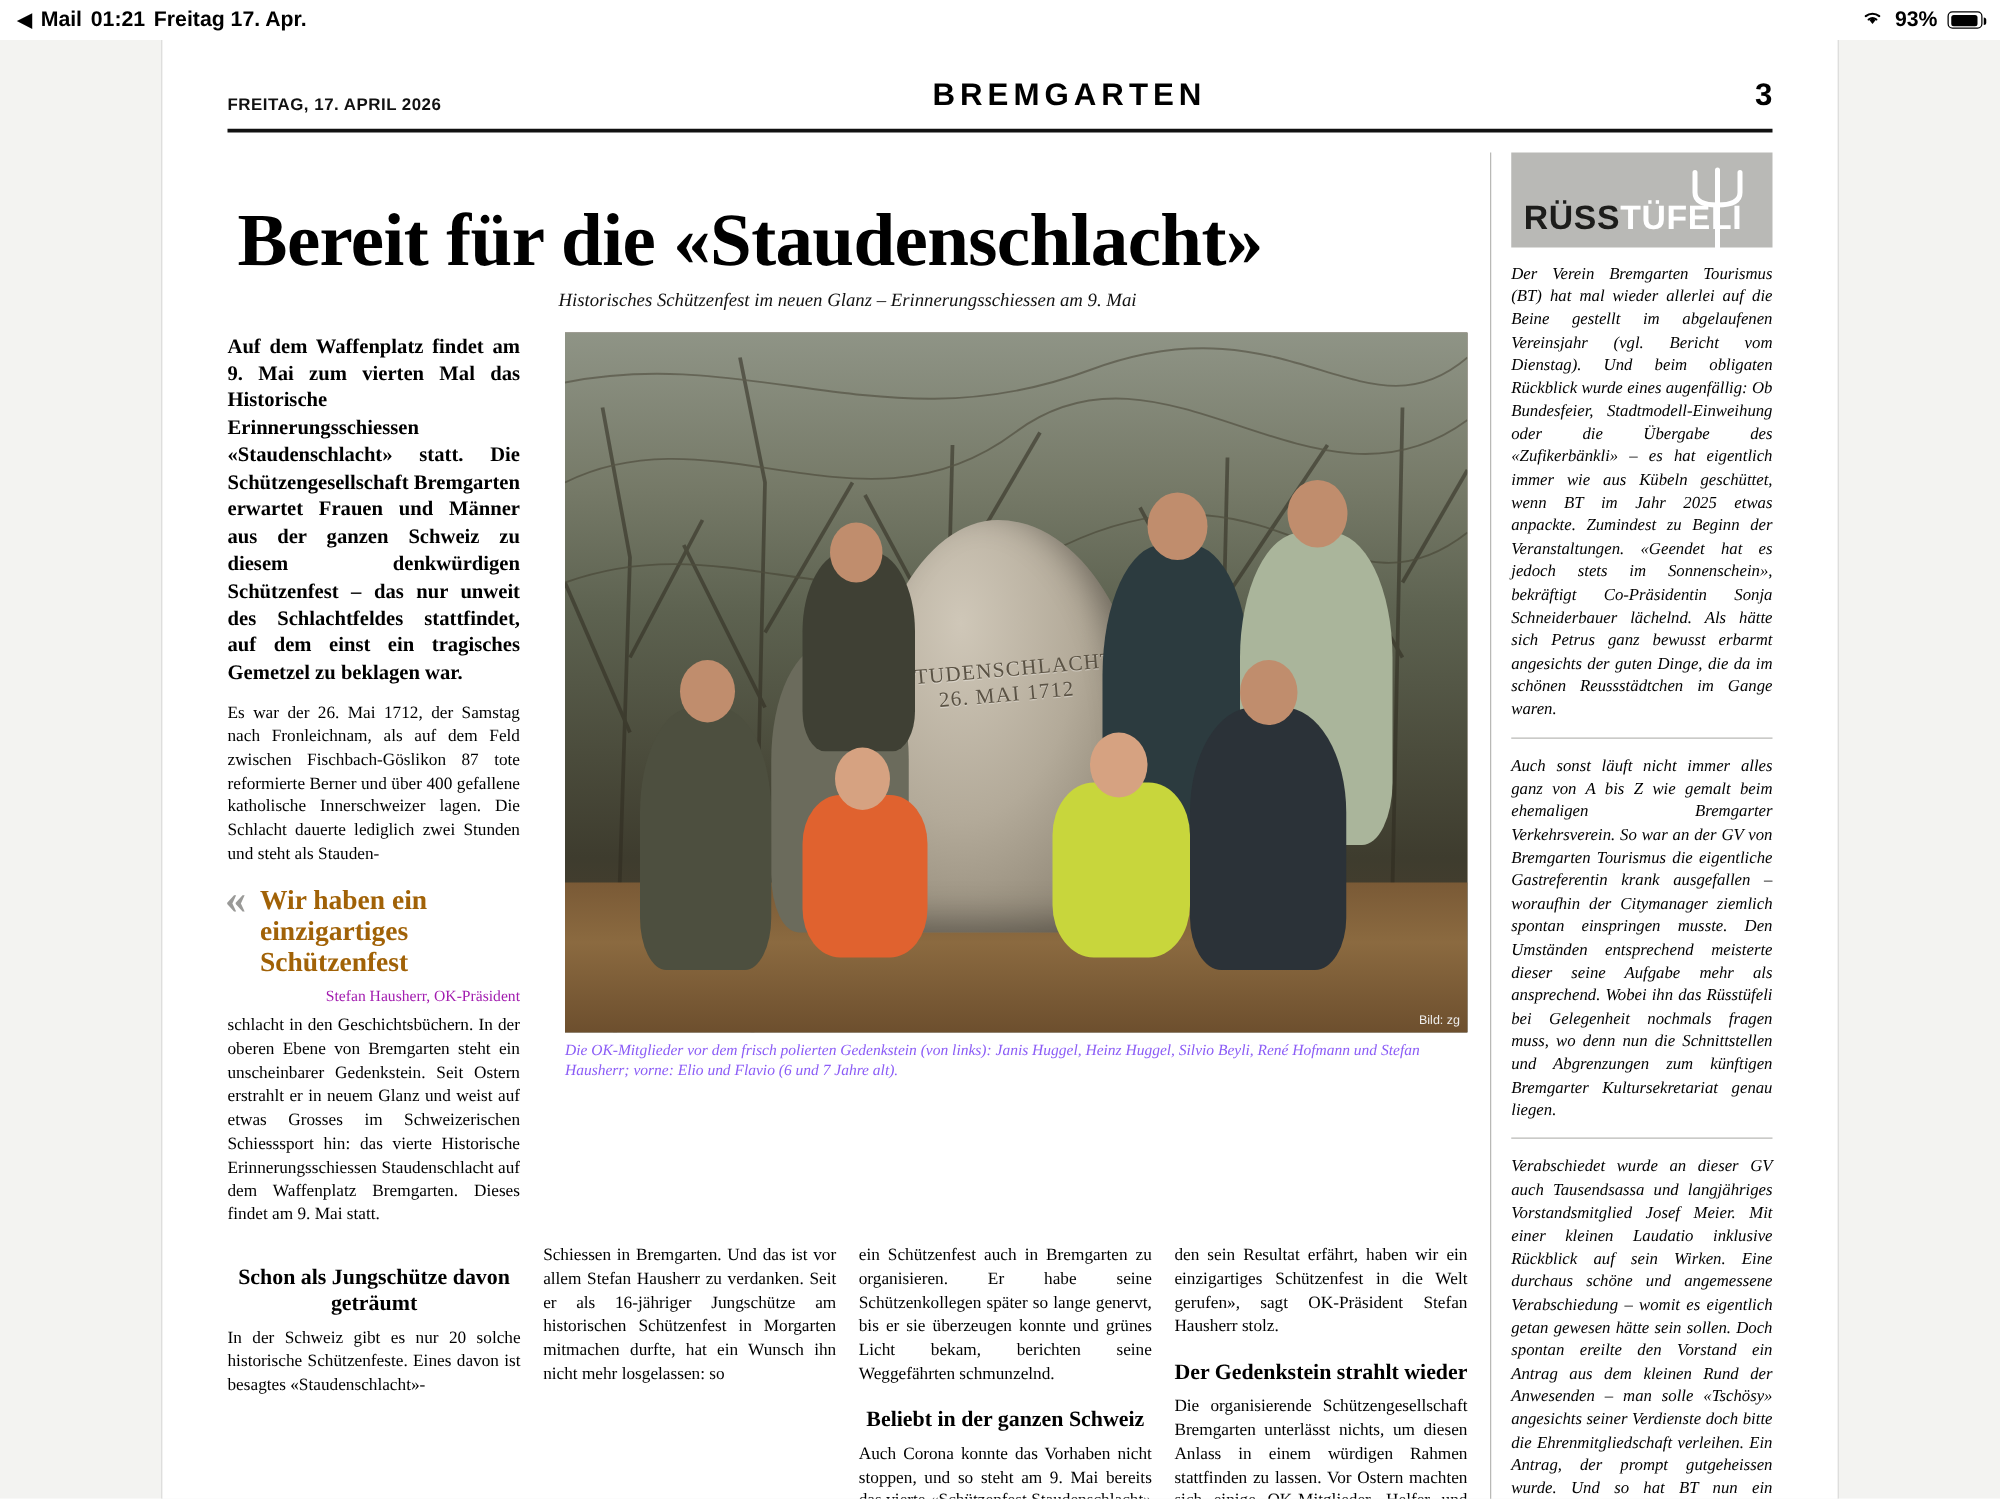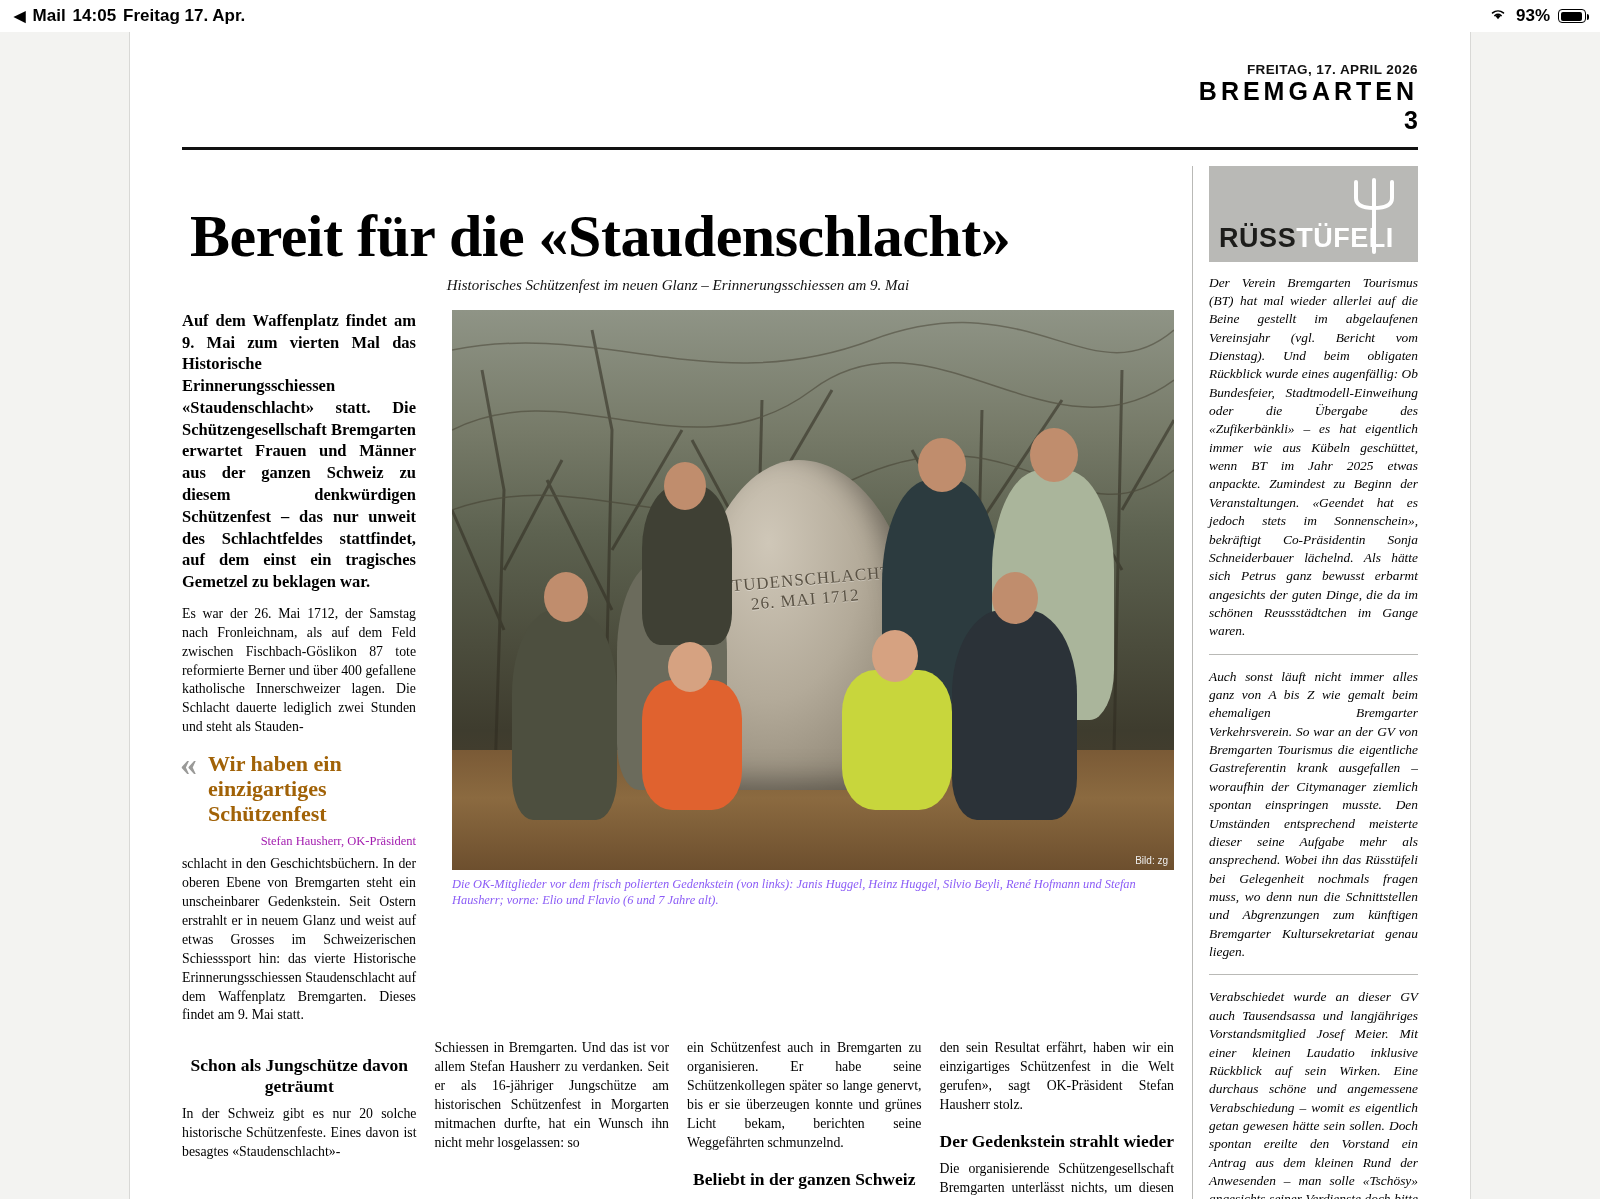--- a/index.html
+++ b/index.html
@@ -48,21 +48,20 @@
     padding:18px 24px 0 24px;
   }
   .page-edge-l{ position:absolute; left:129px; top:0; bottom:0; width:1px; background:#d8d8d6;}
   .page-edge-r{ position:absolute; left:1470px; top:0; bottom:0; width:1px; background:#d8d8d6;}
 
   
   .masthead{
     display:flex; align-items:flex-end;
     padding:12px 28px 6px 28px;
     font-family:"Liberation Sans", sans-serif;
-    flex-direction:column;
   }
   .mh-date{ font-size:13.5px; letter-spacing:.03em; font-weight:600; color:#111; }
   .mh-title{
     flex:1; text-align:center;
     font-size:25px; font-weight:800; letter-spacing:.16em; color:#000;
   }
   .mh-page{ font-size:25px; font-weight:800; color:#000; width:60px; text-align:right;}
   .mh-rule{ height:2.5px; background:#111; margin:6px 28px 0 28px;}
 
   
@@ -167,21 +166,21 @@
     text-align:center; font-weight:700; font-size:17.5px; line-height:1.2;
     margin:16px 0 8px 0; color:#000;
   }
 
   
   .lower{ display:flex; gap:18px; margin-top:14px;}
   .lcol{ width:248px; }
 
   
   .russ-logo{
-    background:#b9b9b6; height:96px; position:relative;
+    background:#b9b9b6; height:76px; position:relative;
     display:flex; align-items:flex-end; padding:0 0 8px 10px;
     margin-bottom:12px;
   }
   .russ-logo .rl-text{
     font-family:"Liberation Sans", sans-serif;
     font-size:27px; font-weight:800; letter-spacing:.02em; color:#fff;
   }
   .russ-logo .rl-text .dark{ color:#1d1d1b; }
   .fork{
     position:absolute; right:18px; top:8px; width:52px; height:80px;
@@ -193,21 +192,21 @@
   }
   .side-rule{ height:1px; background:#b9b9b6; margin:13px 0;}
 </style>
 </head>
 <body>
 
 <div class="statusbar">
   <div class="sb-left">
     <span class="sb-back">◀</span>
     <span>Mail</span>
-    <span>14:05</span>
+    <span>01:21</span>
     <span>Freitag 17. Apr.</span>
   </div>
   <div class="sb-right">
     <span class="wifi-icon">
       <svg width="20" height="15" viewBox="0 0 20 15">
           <path d="M10 13.2l2.4-3a3.1 3.1 0 0 0-4.8 0z" fill="#000"></path>
           <path d="M4.6 6.9a8.6 8.6 0 0 1 10.8 0" stroke="#000" stroke-width="1.7" fill="none" stroke-linecap="round"></path>
           <path d="M6.9 9.6a5.1 5.1 0 0 1 6.2 0" stroke="#000" stroke-width="1.7" fill="none" stroke-linecap="round"></path>
         </svg>
     </span>

